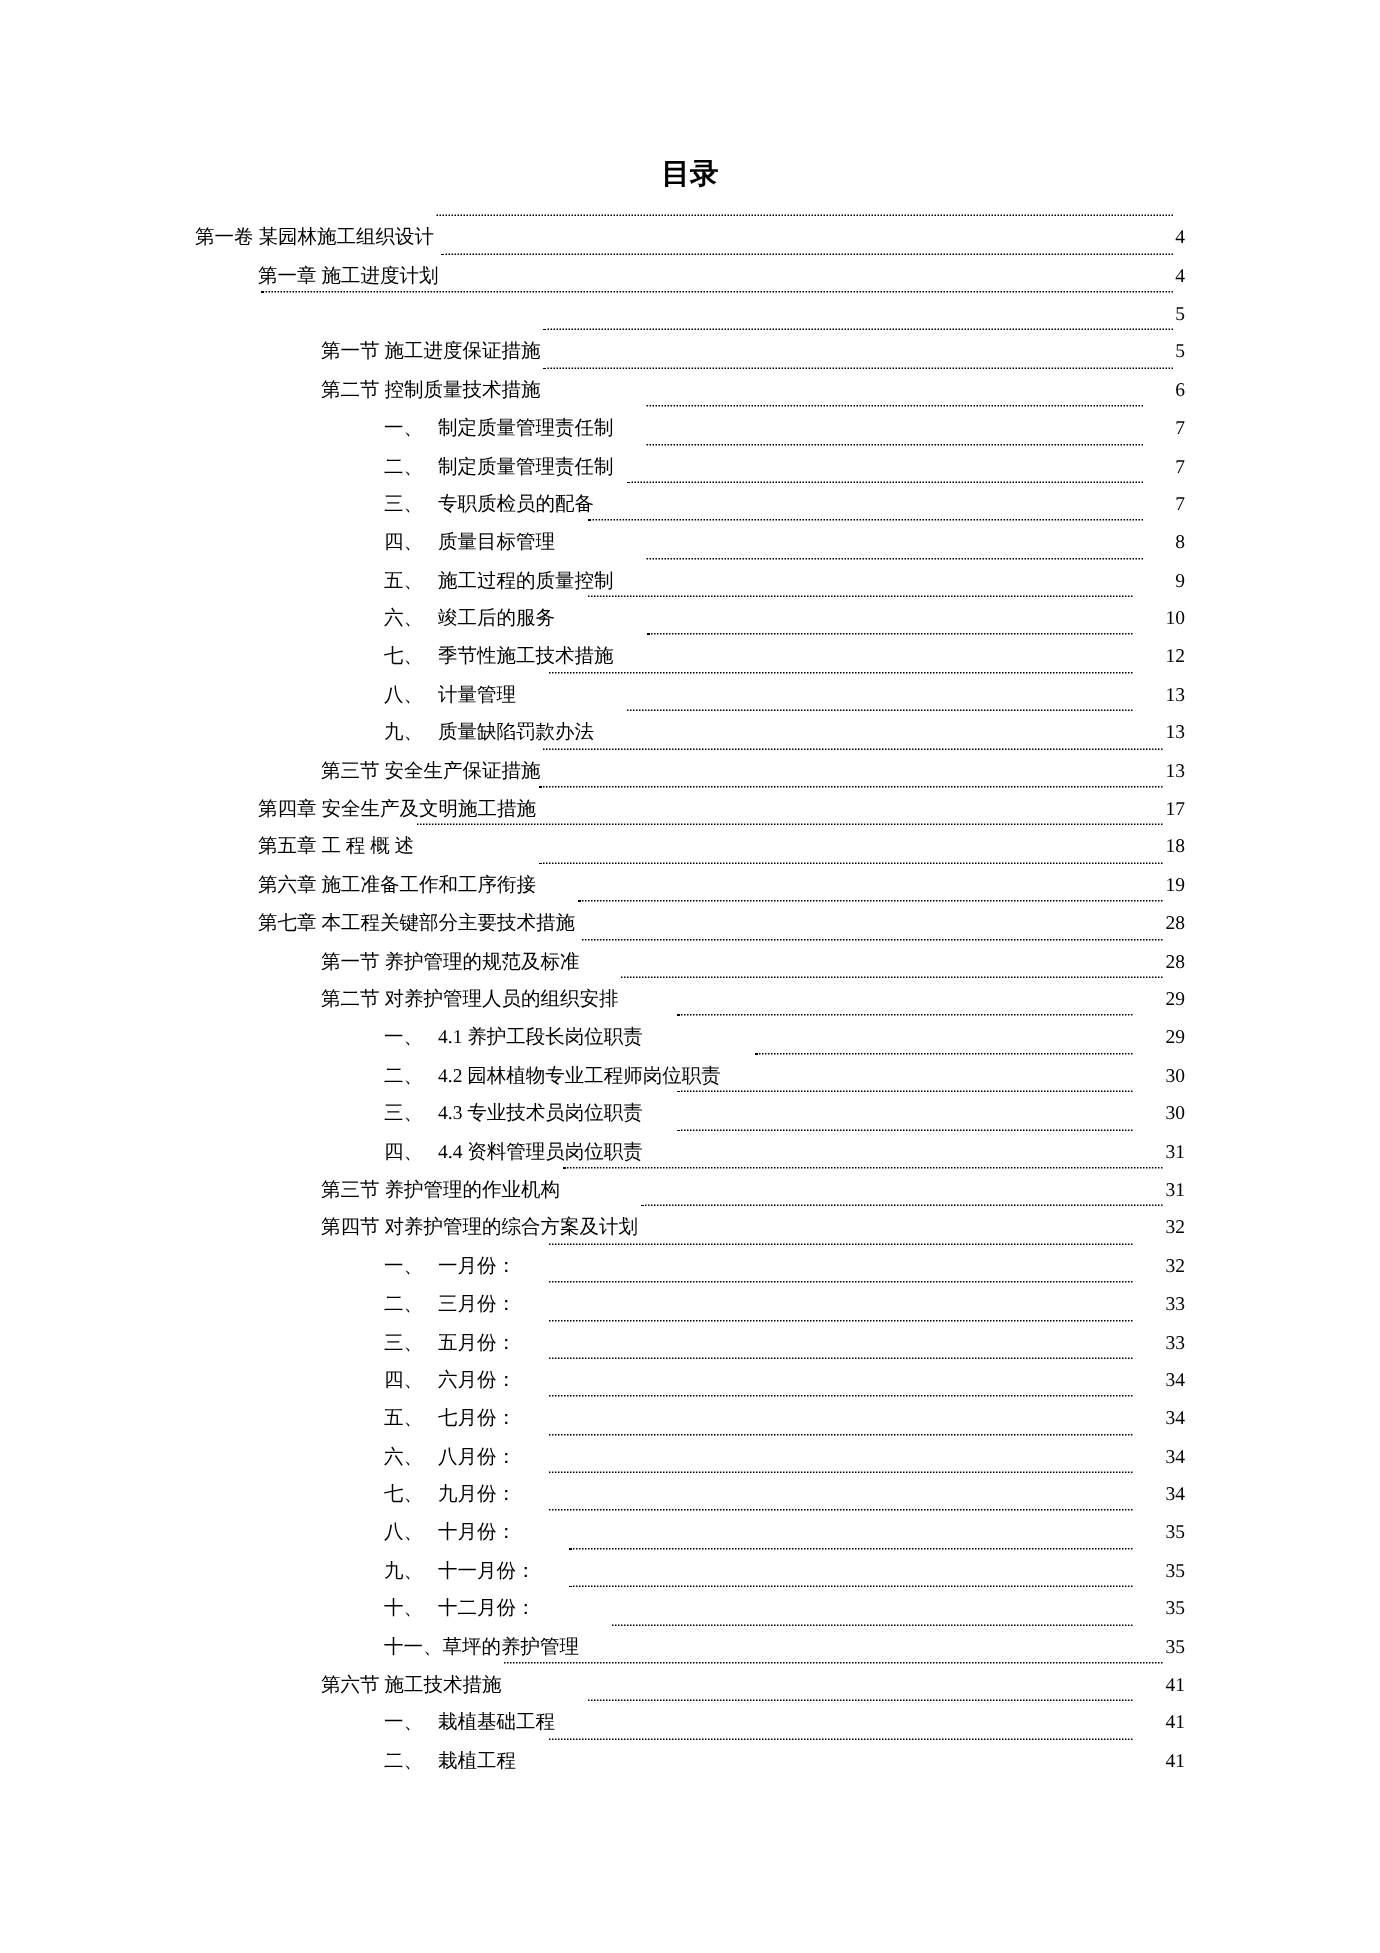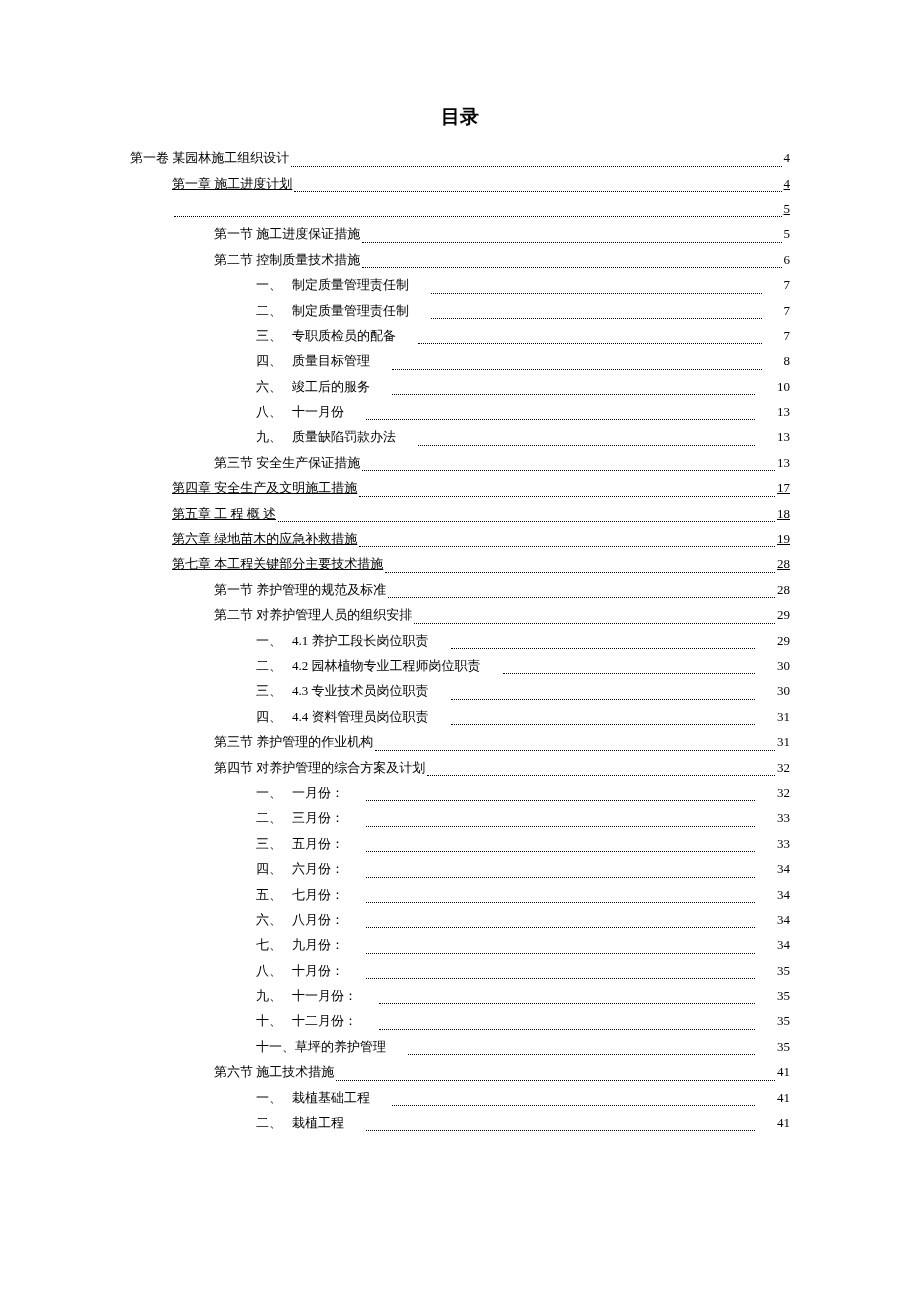--- a/index.html
+++ b/index.html
@@ -18,40 +18,40 @@
       line-height: 1.8;
     }
     .title {
       text-align: center;
       font-size: 19px;
       font-weight: bold;
       margin-bottom: 12px;
     }
     .toc-entry {
       display: flex;
-      align-items: flex-end;
+      align-items: flex-start;
       white-space: nowrap;
       margin-bottom: 2px;
     }
     .toc-label {
       flex-shrink: 0;
     }
     .toc-dots {
       flex: 1;
       border-bottom: 1px dotted #000;
       margin: 0 2px;
       position: relative;
       top: -3px;
       min-width: 10px;
     }
     .toc-page {
       flex-shrink: 0;
     }
     .lv1 { padding-left: 0; }
-    .lv2 { padding-left: 42px; text-decoration: underline; }
+    .lv2 { padding-left: 42px; }
     .lv3 { padding-left: 84px; }
     .lv4 { padding-left: 126px; gap: 20px; }
     .lv4 .num {
       display: inline-block;
       min-width: 36px;
     }
   </style>
 </head>
 <body>
 
@@ -96,26 +96,36 @@
       <span class="toc-label"><span class="num">三、</span><span>专职质检员的配备</span></span>
       <span class="toc-dots"></span>
       <span class="toc-page">7</span>
     </div>
     <div class="toc-entry lv4">
       <span class="toc-label"><span class="num">四、</span><span>质量目标管理</span></span>
       <span class="toc-dots"></span>
       <span class="toc-page">8</span>
     </div>
     <div class="toc-entry lv4">
+      <span class="toc-label"><span class="num">五、</span><span>施工过程的质量控制</span></span>
+      <span class="toc-dots"></span>
+      <span class="toc-page">9</span>
+    </div>
+    <div class="toc-entry lv4">
       <span class="toc-label"><span class="num">六、</span><span>竣工后的服务</span></span>
       <span class="toc-dots"></span>
       <span class="toc-page">10</span>
     </div>
     <div class="toc-entry lv4">
-      <span class="toc-label"><span class="num">八、</span><span>十一月份</span></span>
+      <span class="toc-label"><span class="num">七、</span><span>季节性施工技术措施</span></span>
+      <span class="toc-dots"></span>
+      <span class="toc-page">12</span>
+    </div>
+    <div class="toc-entry lv4">
+      <span class="toc-label"><span class="num">八、</span><span>计量管理</span></span>
       <span class="toc-dots"></span>
       <span class="toc-page">13</span>
     </div>
     <div class="toc-entry lv4">
       <span class="toc-label"><span class="num">九、</span><span>质量缺陷罚款办法</span></span>
       <span class="toc-dots"></span>
       <span class="toc-page">13</span>
     </div>
     <div class="toc-entry lv3">
       <span class="toc-label"><span>第三节 安全生产保证措施</span></span>
@@ -126,21 +136,21 @@
       <span class="toc-label"><span>第四章 安全生产及文明施工措施</span></span>
       <span class="toc-dots"></span>
       <span class="toc-page">17</span>
     </div>
     <div class="toc-entry lv2">
       <span class="toc-label"><span>第五章 工 程 概 述</span></span>
       <span class="toc-dots"></span>
       <span class="toc-page">18</span>
     </div>
     <div class="toc-entry lv2">
-      <span class="toc-label"><span>第六章 绿地苗木的应急补救措施</span></span>
+      <span class="toc-label"><span>第六章 施工准备工作和工序衔接</span></span>
       <span class="toc-dots"></span>
       <span class="toc-page">19</span>
     </div>
     <div class="toc-entry lv2">
       <span class="toc-label"><span>第七章 本工程关键部分主要技术措施</span></span>
       <span class="toc-dots"></span>
       <span class="toc-page">28</span>
     </div>
     <div class="toc-entry lv3">
       <span class="toc-label"><span>第一节 养护管理的规范及标准</span></span>

